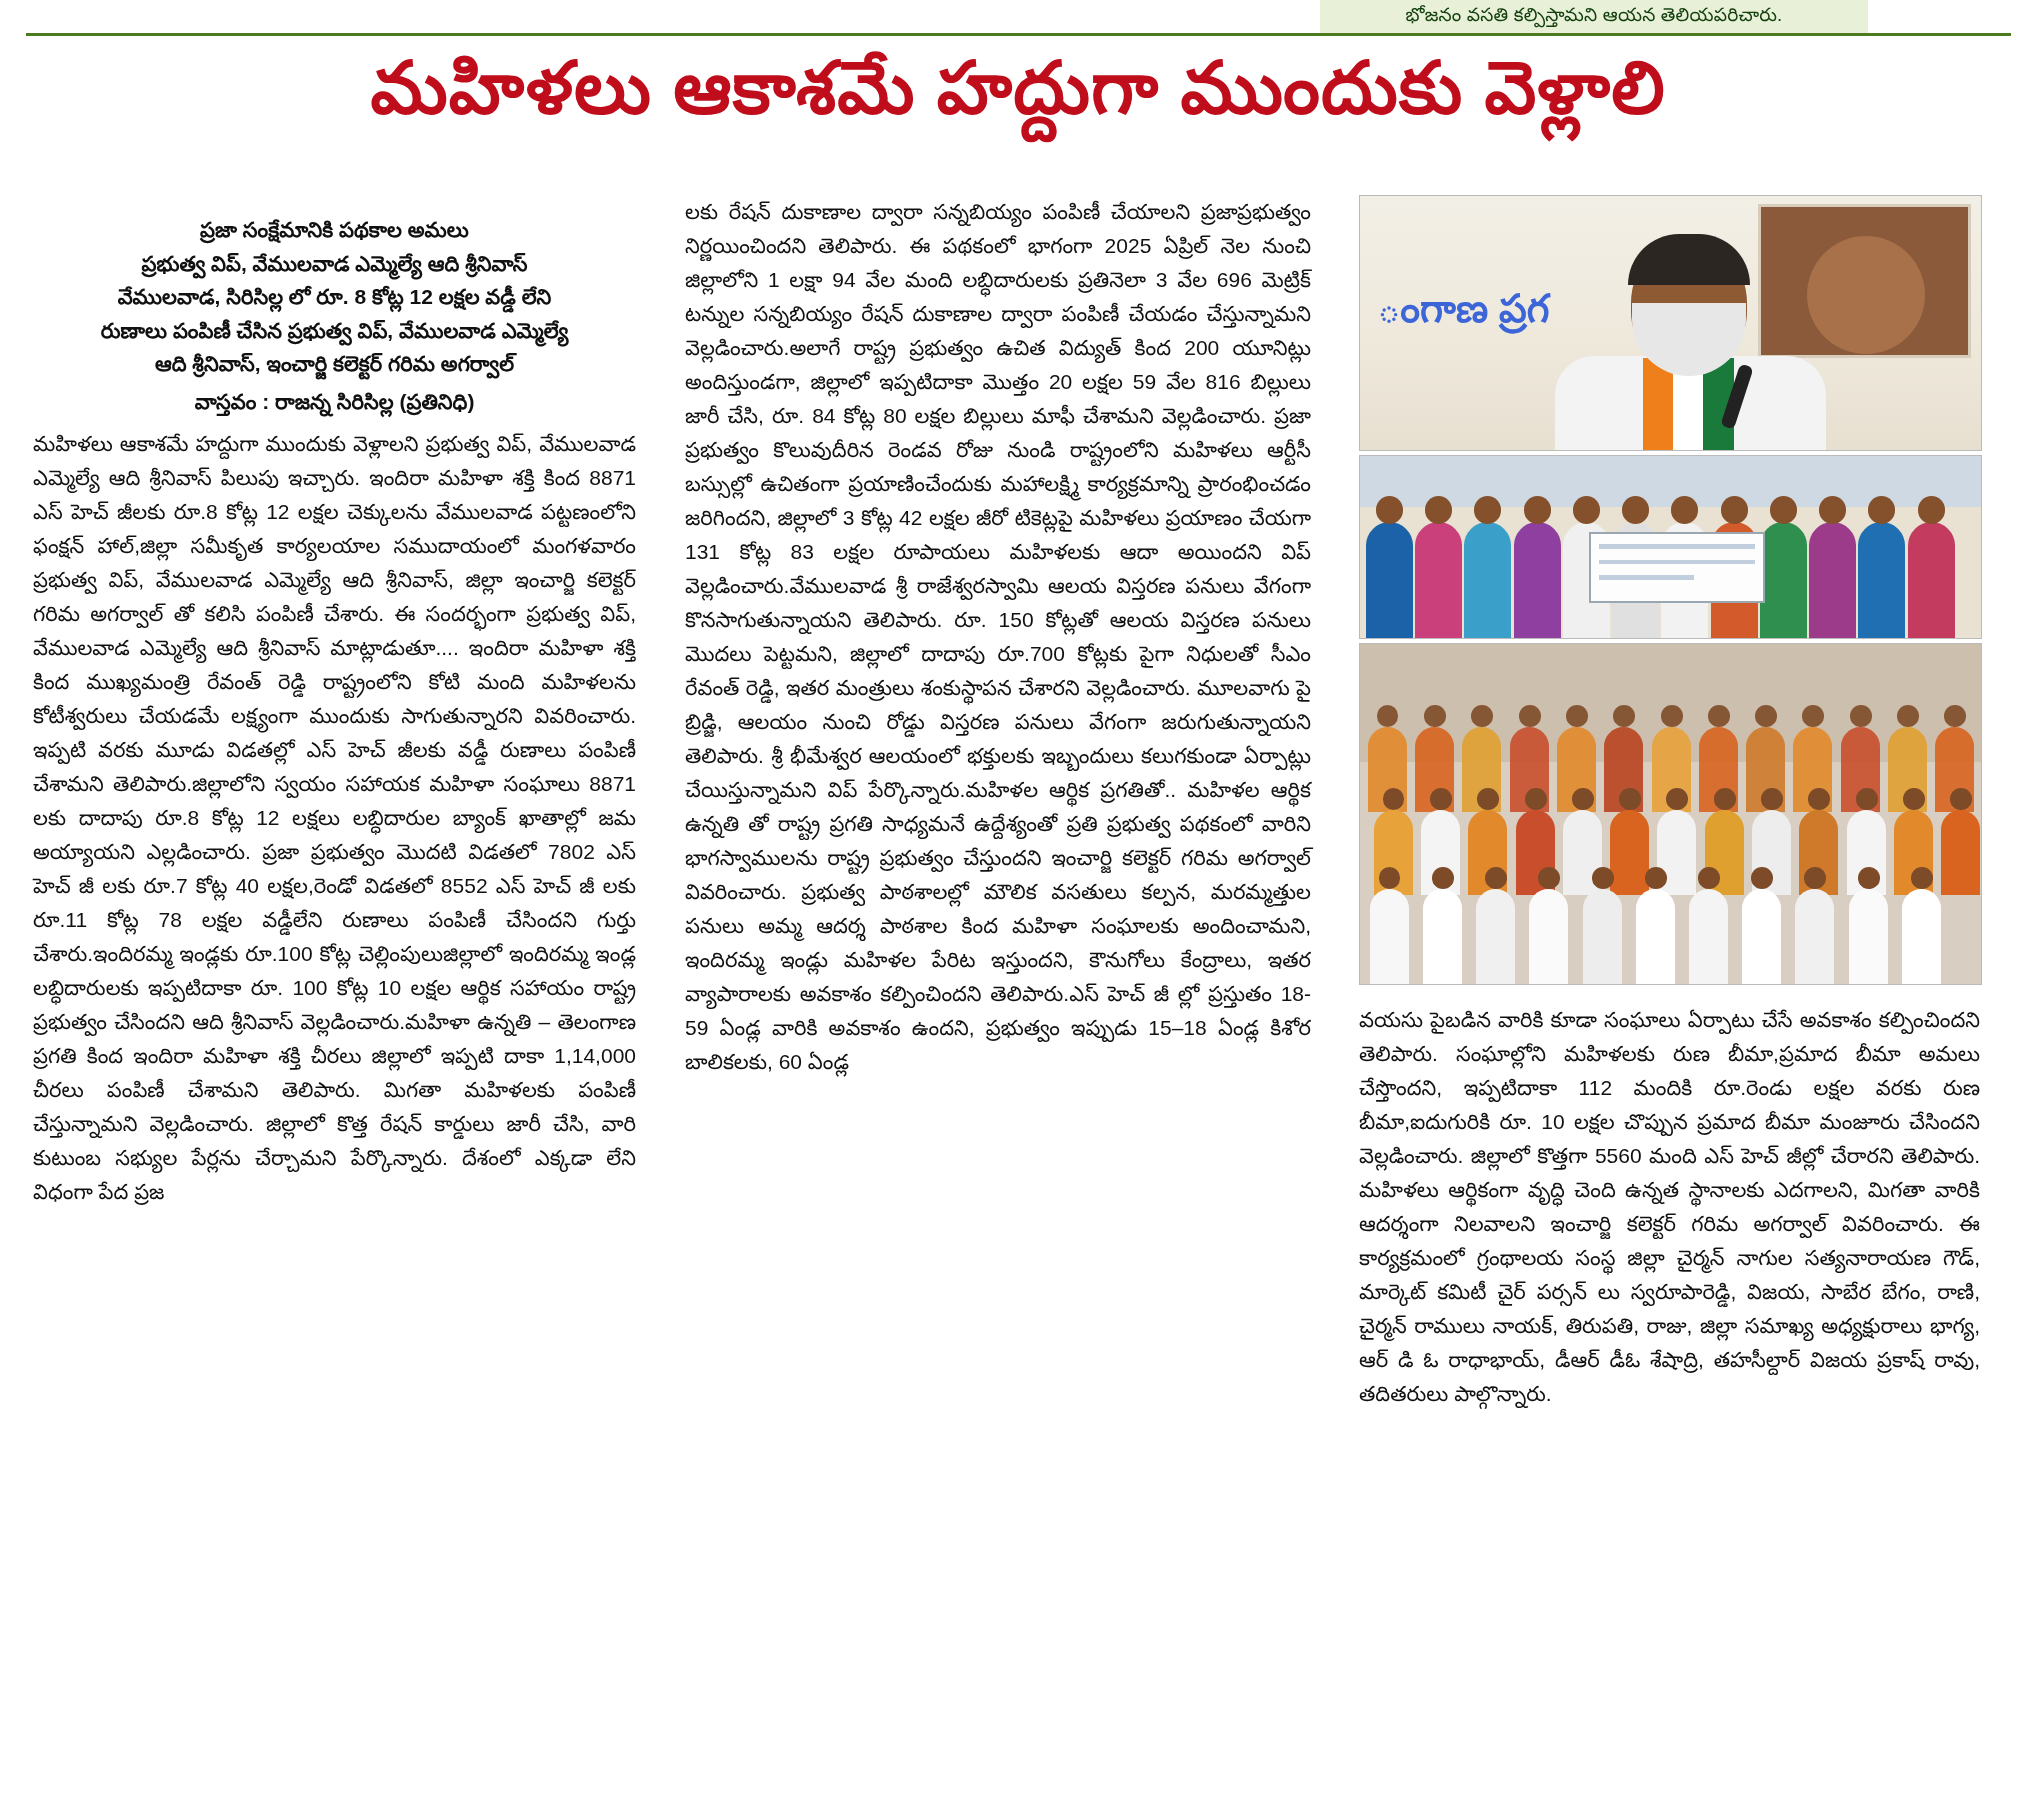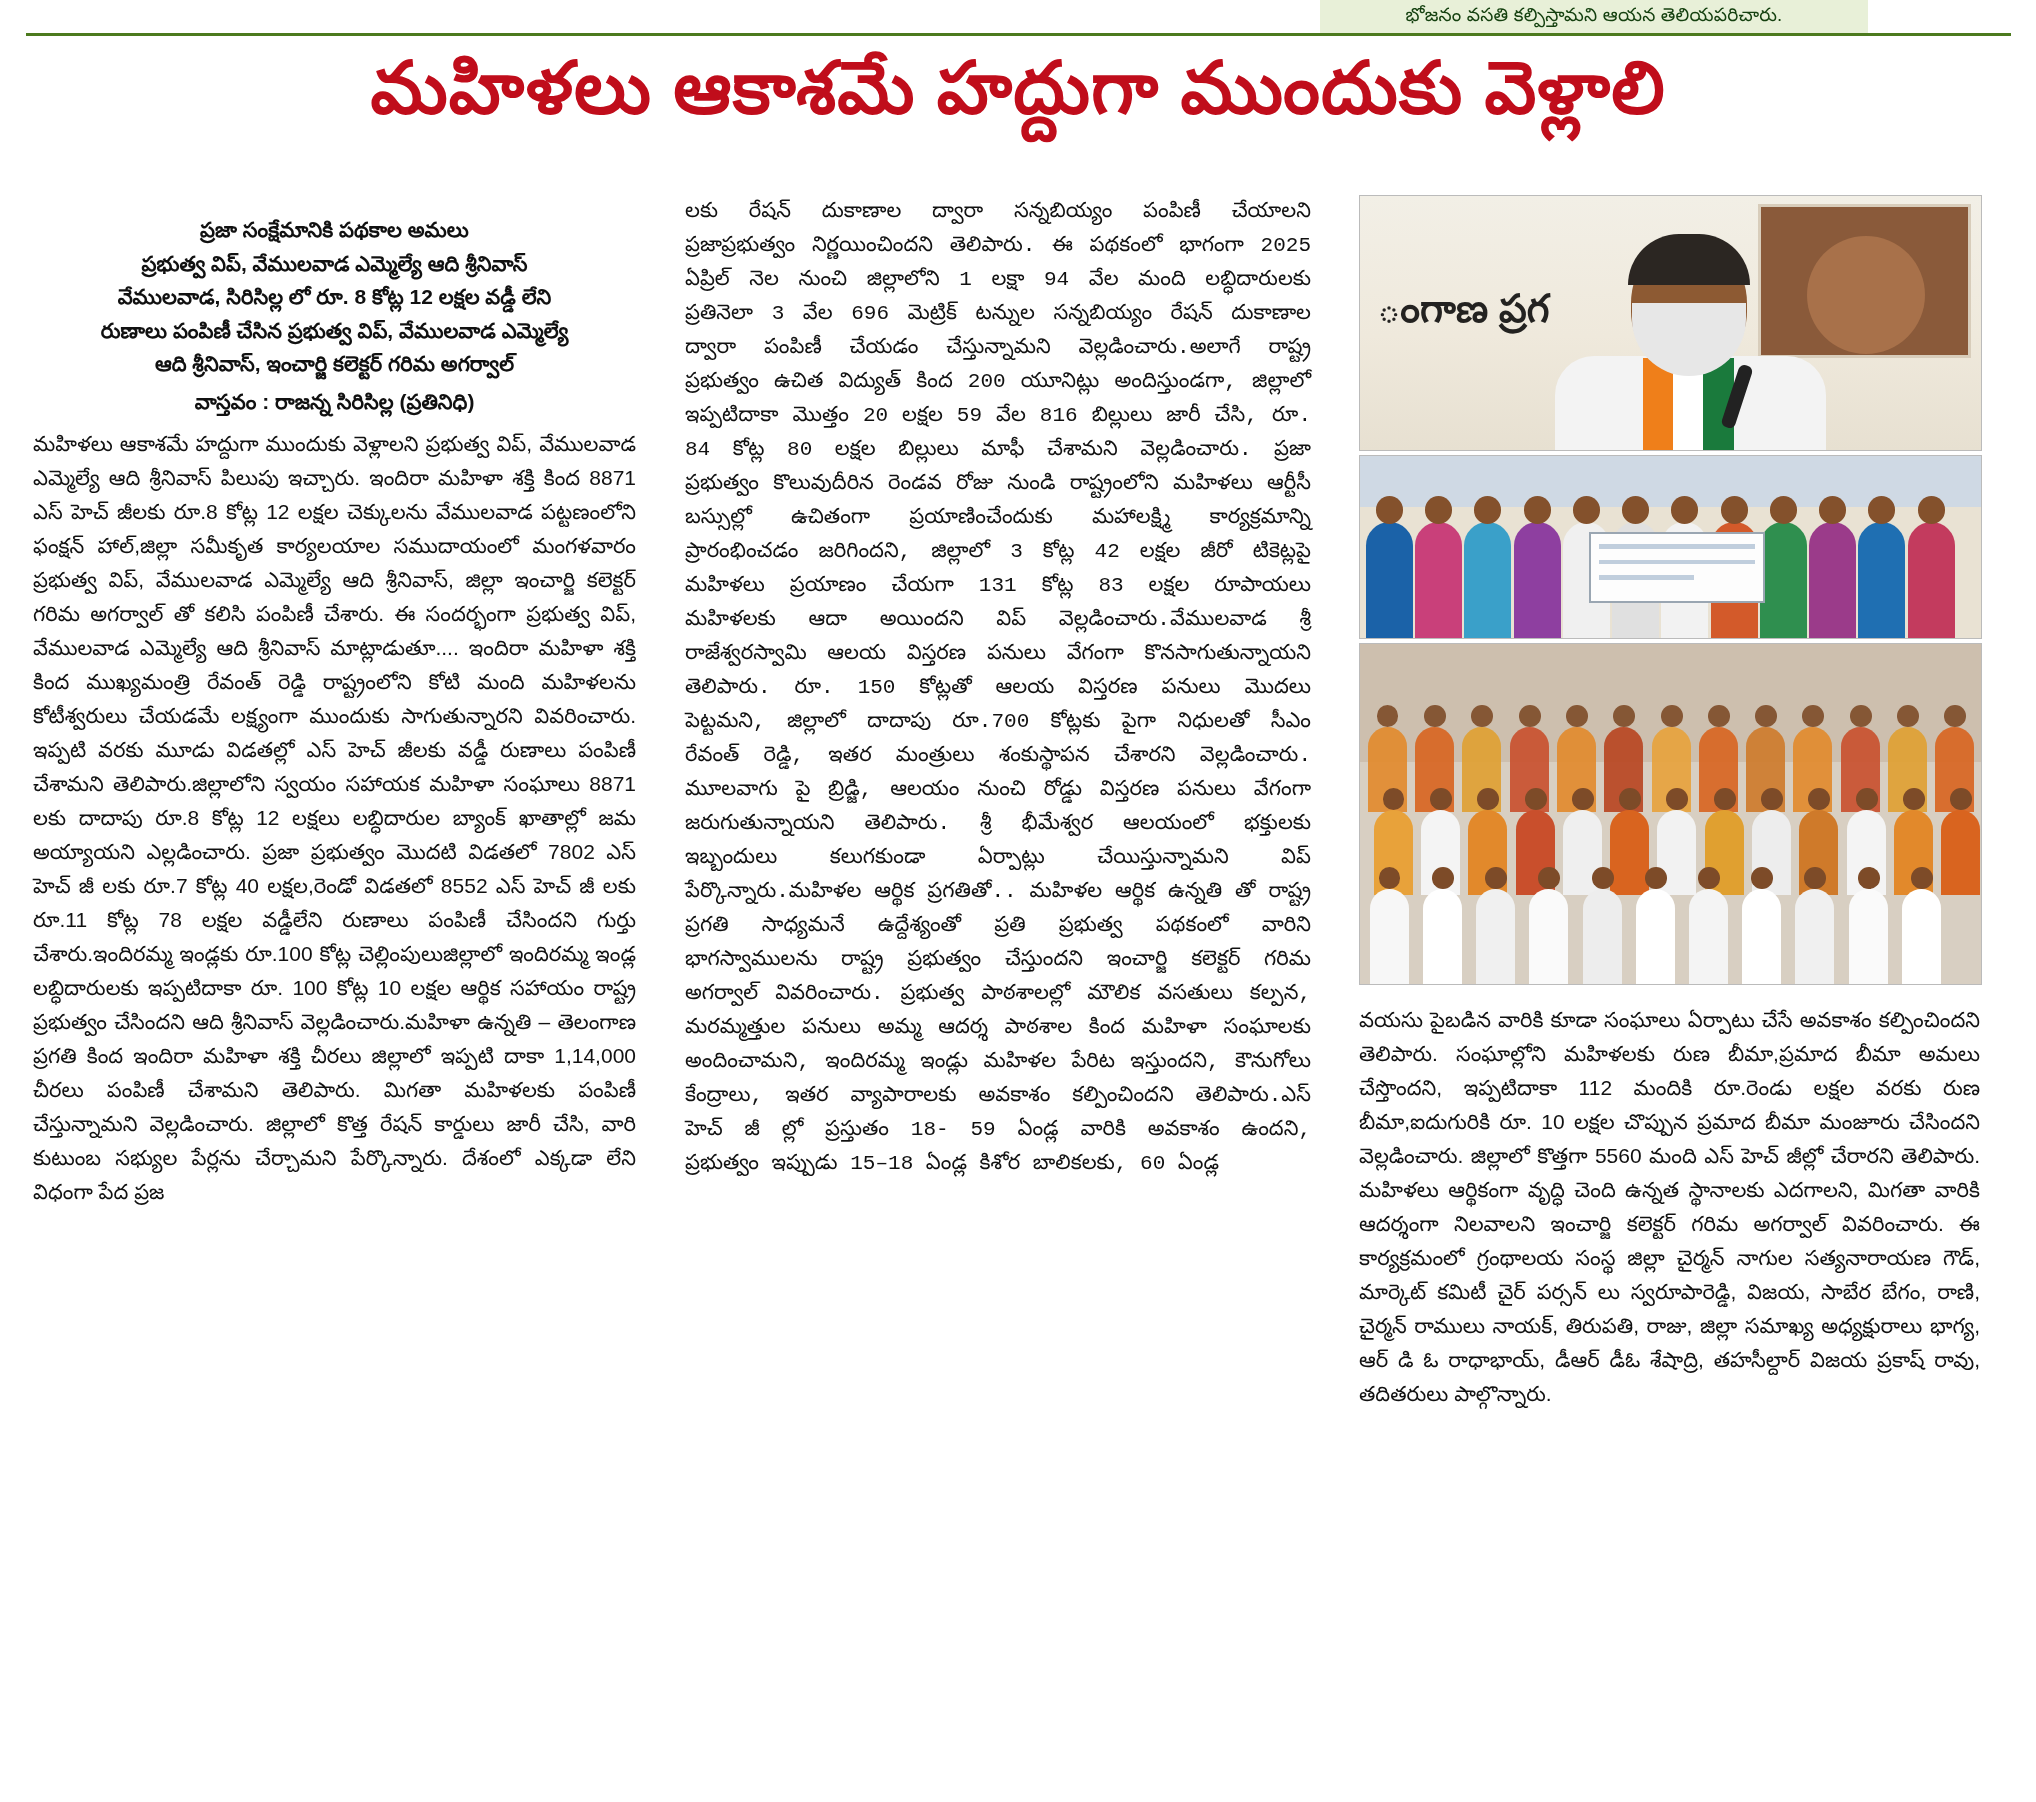--- a/index.html
+++ b/index.html
@@ -80,21 +80,21 @@
     position: absolute;
     top: 0;
     font-size: 21px;
     line-height: 1.62;
     text-align: justify;
     text-justify: inter-word;
     color: #111;
     hyphens: none;
   }
   .col1 { left: 0px;    width: 603px; }
-  .col2 { left: 652px;  width: 626px; font-family: Liberation Mono, monospace; }
+  .col2 { left: 652px;  width: 626px; }
   .col3 { left: 1326px; width: 621px; top: 808px; }
 
   .kicker {
     text-align: center;
     font-weight: bold;
     font-size: 21px;
     line-height: 1.6;
     margin: 0 0 3.9px 0;
     color: #111;
   }
@@ -120,21 +120,21 @@
   #photo-3 { left: 1326px; top: 448px; width: 621px; height: 340px; }
 
   
   .p1-bg { position:absolute; inset:0; background:#dfe3e0; }
   .p1-banner {
     position:absolute; left:0; top:0; width:100%; height:100%;
     background: linear-gradient(180deg,#f2efe6 0%,#efe9dc 55%,#e7e0d1 100%);
   }
   .p1-text {
     position:absolute; left:17.7px; top:91px;
-    font-size:39px; color:#000000; font-weight:bold; opacity:.85;
+    font-size:39px; color:#1d4ed8; font-weight:bold; opacity:.85;
     white-space:nowrap;
   }
   .p1-photo-frame {
     position:absolute; right:9.9px; top:7.9px; width:207px; height:148px;
     background:#8a5a3a; border:3px solid #d8cdbb;
   }
   .p1-face2 {
     position:absolute; right:43px; top:29.6px; width:118px; height:118px;
     border-radius:50%; background:#a8714a;
   }

